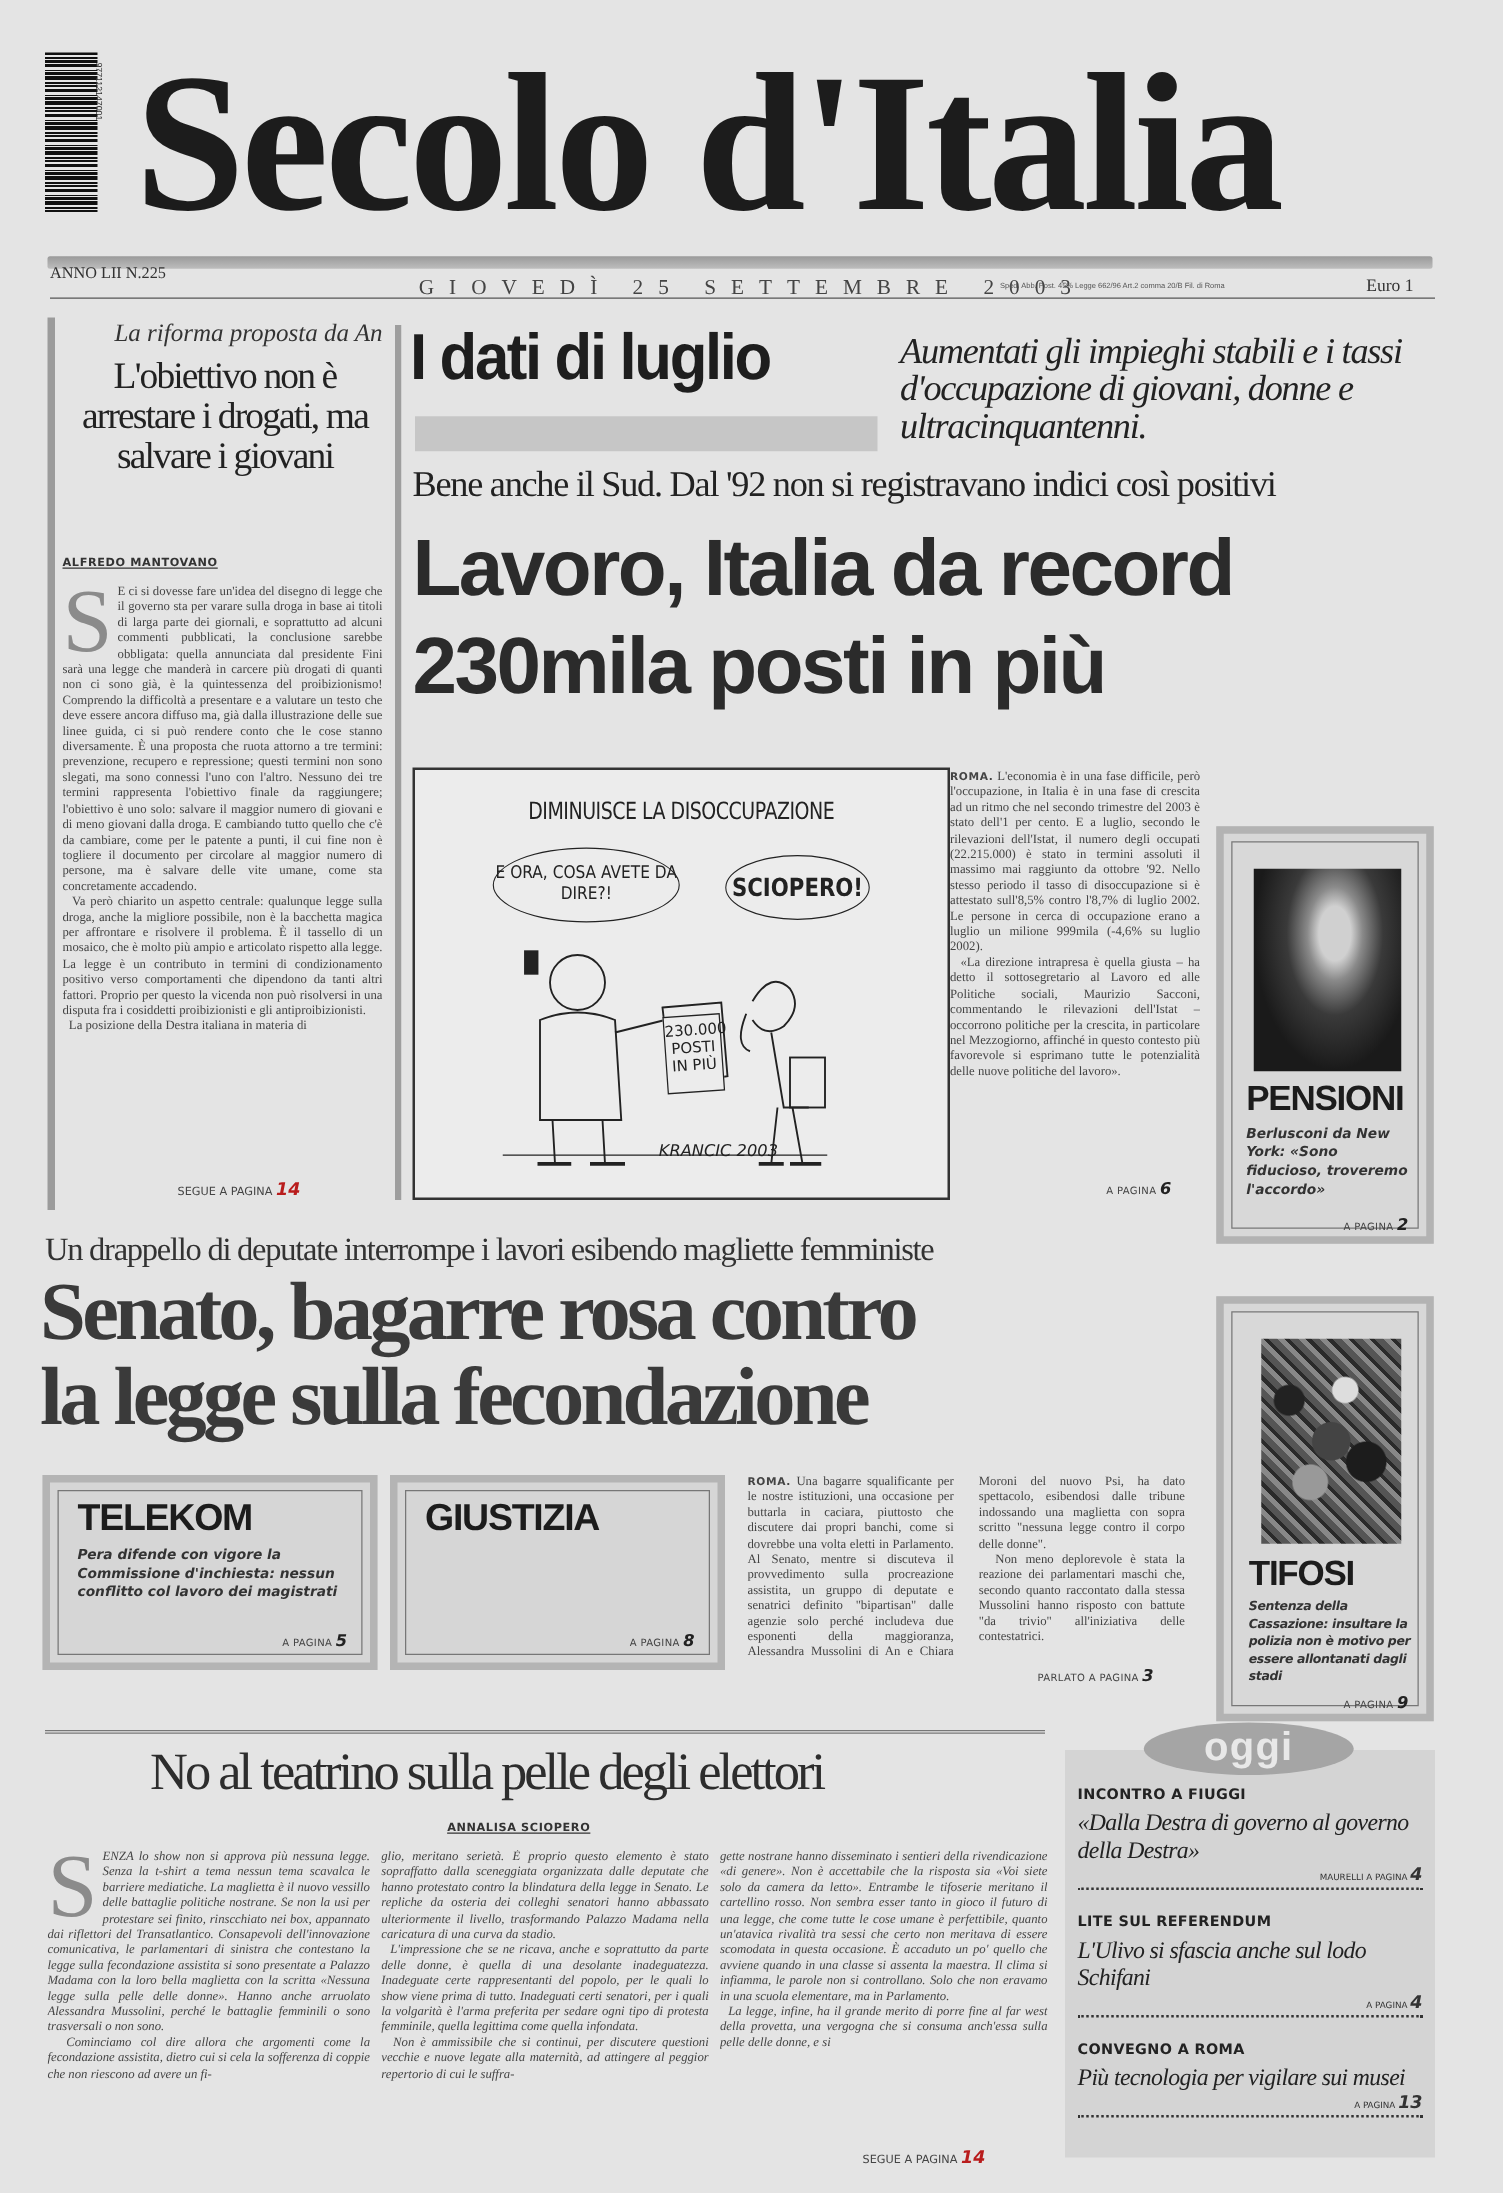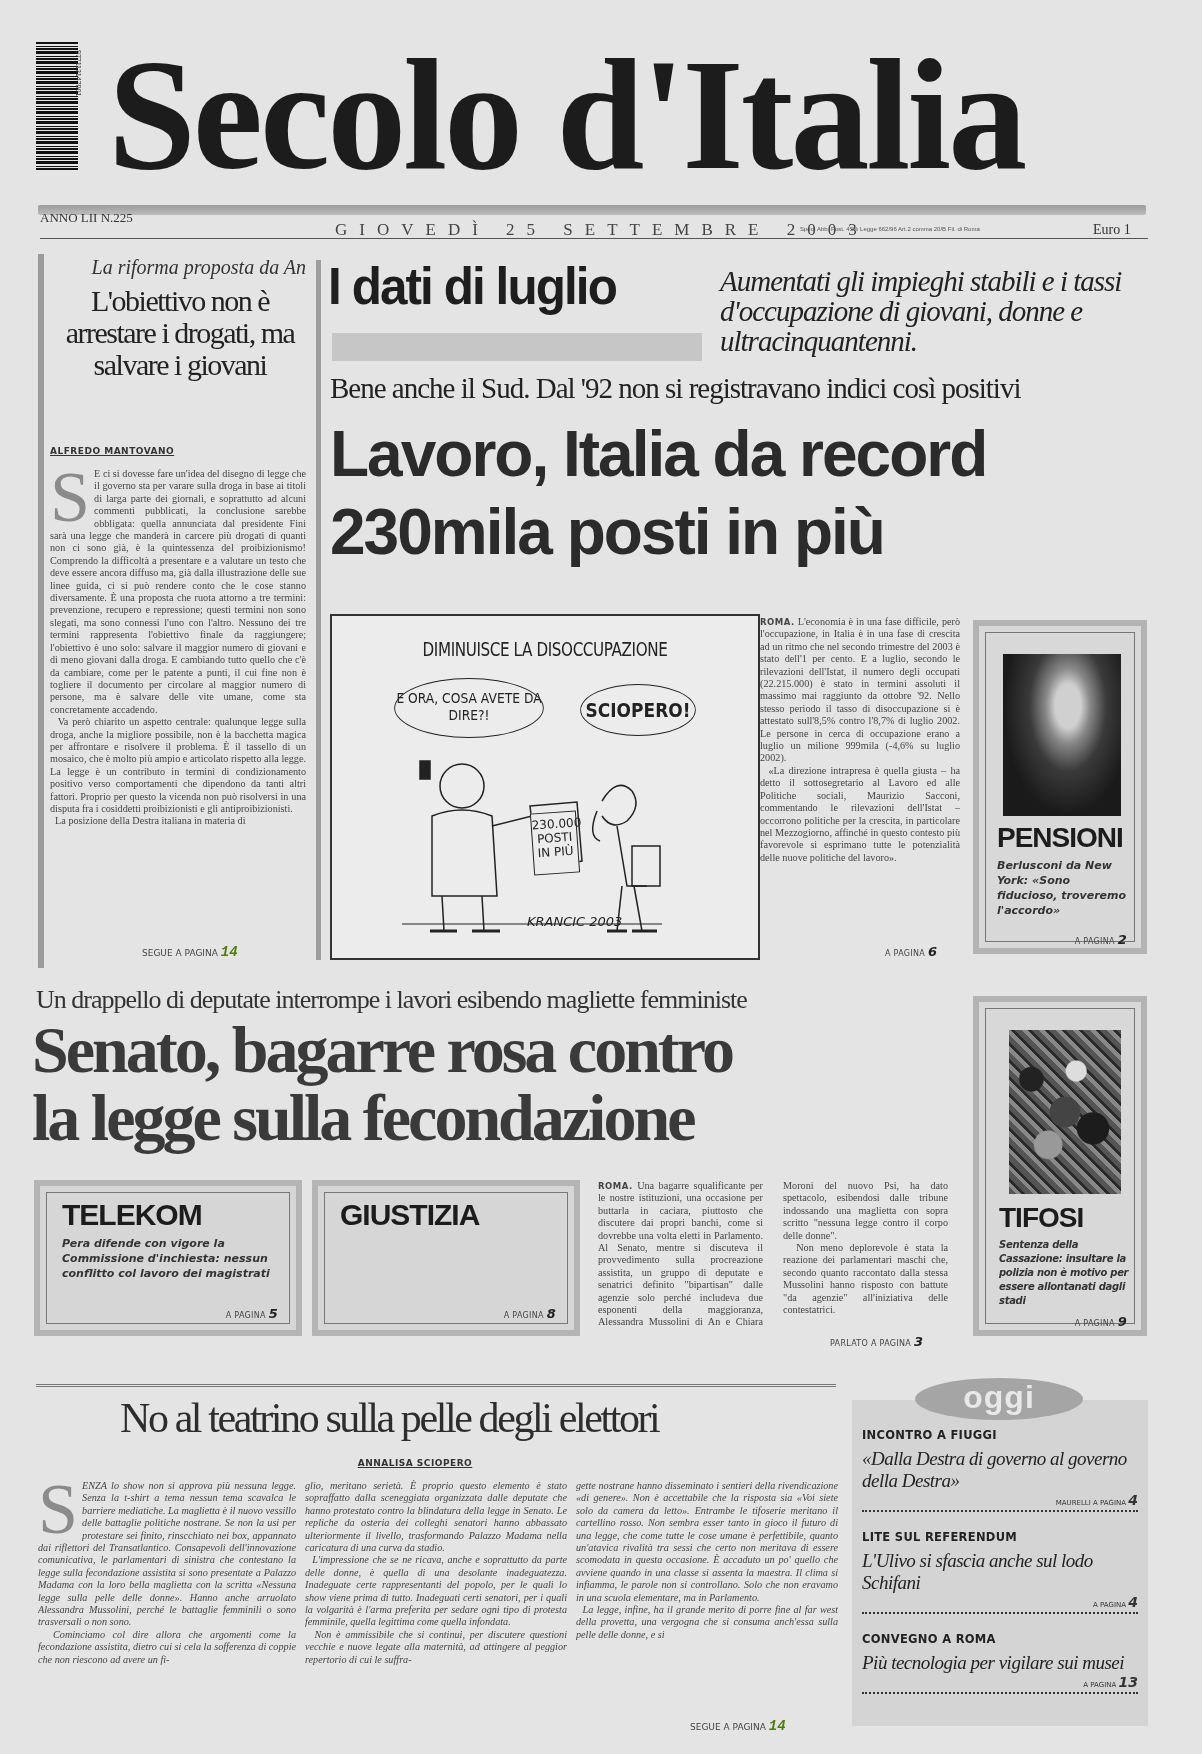--- a/index.html
+++ b/index.html
@@ -22,21 +22,21 @@
 
   
   .leftcol { left: 38px; top: 254px; width: 272px; height: 714px; border-left: 6px solid #9b9b9b; }
   .kicker-it { left: 70px; top: 256px; width: 236px; text-align: right; font-style: italic; font-size: 20px; color:#333; }
   .left-head { left: 50px; top: 285px; width: 260px; text-align: center; font-size: 30px; line-height: 32px; letter-spacing: -1.5px; color:#222; }
   .byline { font-family: "DejaVu Sans", sans-serif; font-size: 9px; font-weight: bold; text-decoration: underline; letter-spacing: 0.5px; color:#333; }
   .dropcap { font-size: 72px; line-height: 62px; color: #8b8b8b; float: left; margin-right: 4px; margin-top: -2px; }
   .body-text { font-size: 10.2px; line-height: 12.4px; text-align: justify; color: #444; }
   .body-text.it { font-style: italic; }
   .segue { font-family: "DejaVu Sans", sans-serif; font-size: 9px; color:#444; }
-  .segue b { font-size: 14px; font-style: italic; color:#4d7c0f;font-family:Liberation Mono, monospace; }
+  .segue b { font-size: 14px; font-style: italic; color:#b91c1c; }
 
   
   .main-divider { left: 316px; top: 260px; width: 5px; height: 700px; background: #9e9e9e; }
   .dati { left: 328px; top: 256px; font-family: "Liberation Sans", sans-serif; font-weight: bold; font-size: 52px; letter-spacing: -2px; color: #1e1e1e; transform: scaleX(0.95); transform-origin: left; }
   .dati-bar { left: 332px; top: 333px; width: 370px; height: 28px; background: #c6c6c6; }
   .dati-sub { left: 720px; top: 266px; width: 440px; font-size: 29px; line-height: 30px; letter-spacing: -1px; color:#222;font-style:italic; }
   .dati-deck { left: 330px; top: 372px; font-size: 29px; letter-spacing: -1px; color:#222; }
   .lead-head { left: 330px; top: 415px; font-family: "Liberation Sans", sans-serif; font-weight: bold; font-size: 64px; line-height: 78px; letter-spacing: -2px; color: #2b2b2b; }
 
   
@@ -46,21 +46,21 @@
   .sign { position:absolute; border: 1.5px solid #222; font-family: "DejaVu Sans", sans-serif; font-size: 12px; text-align: center; line-height: 14px; background:#ececec; }
   .sigcartoon { position:absolute; font-family: "DejaVu Sans", sans-serif; font-style: italic; font-size: 13px; color:#222; }
 
   
   .lead-text { left: 760px; top: 616px; width: 200px; }
   .roma { font-family: "DejaVu Sans", sans-serif; font-weight: bold; font-size: 8.5px; letter-spacing: 0.5px; }
   .apagina { font-family: "DejaVu Sans", sans-serif; font-size: 8px; color:#444; letter-spacing: 0.3px; }
   .apagina b { font-size: 13px; font-style: italic; color:#222; }
 
   
-  .sidebox { border: 6px solid #b3b3b3; background: #d8d8d8; }
+  .sidebox { border: 6px solid #b3b3b3; background: #d8d8d8; margin-top: 41px; }
   .sidebox-inner { position:absolute; left: 6px; top: 6px; right: 6px; bottom: 6px; border: 1px solid #777; }
   .photo-berlusconi { background: radial-gradient(ellipse at 55% 32%, #d0d0d0 0 14%, #8a8a8a 24%, #3a3a3a 42%, #1a1a1a 70%); }
   .photo-tifosi { background:
       radial-gradient(circle at 20% 30%, #222 0 8%, transparent 9%),
       radial-gradient(circle at 60% 25%, #ddd 0 7%, transparent 8%),
       radial-gradient(circle at 75% 60%, #1c1c1c 0 12%, transparent 13%),
       radial-gradient(circle at 35% 70%, #999 0 10%, transparent 11%),
       radial-gradient(circle at 50% 50%, #444 0 15%, transparent 16%),
       repeating-linear-gradient(45deg, #555 0 5px, #888 5px 9px, #2a2a2a 9px 12px); }
   .box-title { font-family: "Liberation Sans", sans-serif; font-weight: bold; font-size: 26px; letter-spacing: -1px; color:#1c1c1c; }
@@ -195,21 +195,21 @@
   <div class="box-title" style="position:absolute; left:22px; top:12px;">GIUSTIZIA</div>
   <div class="apagina" style="position:absolute; right:18px; top:120px;">
     <span>A PAGINA</span>
     <b>8</b>
   </div>
 </div>
 
 <div class="abs body-text" style="left:598px; top:1180px; width:350px; height:152px; column-count:2; column-gap:20px; overflow:hidden;">
   <span class="roma">ROMA.</span>
   <span>Una bagarre squalificante per le nostre istituzioni, una occasione per buttarla in caciara, piuttosto che discutere dai propri banchi, come si dovrebbe una volta eletti in Parlamento. Al Senato, mentre si discuteva il provvedimento sulla procreazione assistita, un gruppo di deputate e senatrici definito "bipartisan" dalle agenzie solo perché includeva due esponenti della maggioranza, Alessandra Mussolini di An e Chiara Moroni del nuovo Psi, ha dato spettacolo, esibendosi dalle tribune indossando una maglietta con sopra scritto "nessuna legge contro il corpo delle donne".</span><br>
-  &nbsp;&nbsp;<span>Non meno deplorevole è stata la reazione dei parlamentari maschi che, secondo quanto raccontato dalla stessa Mussolini hanno risposto con battute "da agenzie" all'iniziativa delle contestatrici.</span>
+  &nbsp;&nbsp;<span>Non meno deplorevole è stata la reazione dei parlamentari maschi che, secondo quanto raccontato dalla stessa Mussolini hanno risposto con battute "da trivio" all'iniziativa delle contestatrici.</span>
 </div>
 <div class="abs apagina" style="left:830px; top:1334px;">
   <span>PARLATO A PAGINA</span>
   <b>3</b>
 </div>
 
 <div class="abs sidebox" style="left:973px; top:996px; width:174px; height:340px;">
   <div class="sidebox-inner"></div>
   <div style="position:absolute; left:30px; top:28px; width:112px; height:164px;" class="photo-tifosi"></div>
   <div class="box-title" style="position:absolute; left:20px; top:200px; font-size:28px;">TIFOSI</div>

